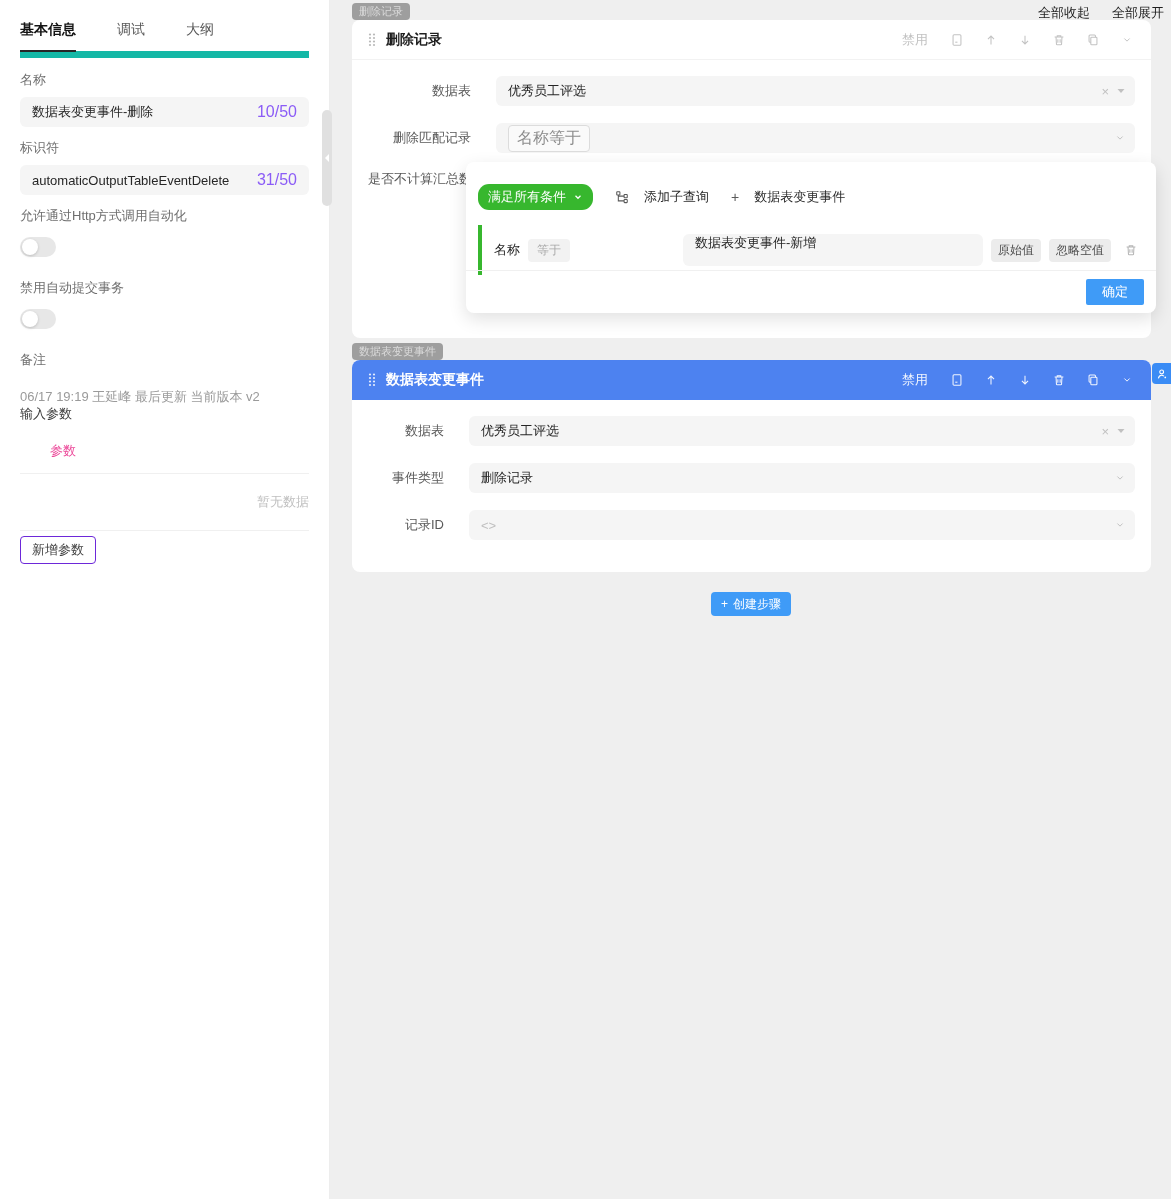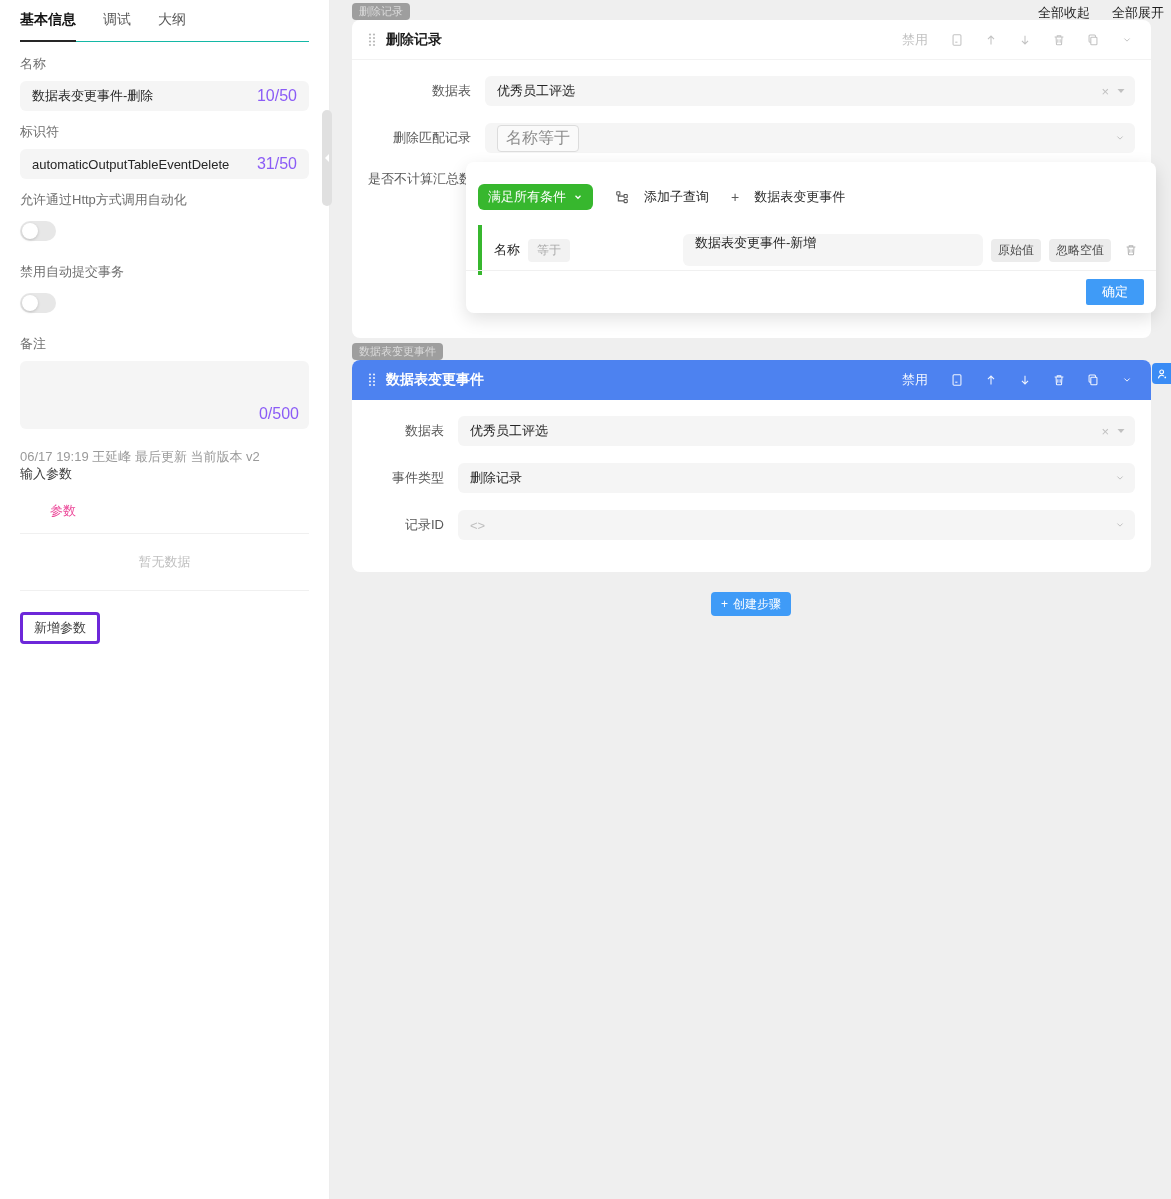--- a/index.html
+++ b/index.html
@@ -2,37 +2,37 @@
 <html><head>
 <meta charset="utf-8">
 <style>
 *{box-sizing:border-box;margin:0;padding:0}
 html,body{width:1171px;height:1199px}
 body{font-family:"Liberation Sans","DejaVu Sans",sans-serif;background:#efefef;position:relative;overflow:hidden;font-size:13px;color:#262626}
 svg{display:block}
 
 
 .sidebar{position:absolute;left:0;top:0;width:330px;height:1199px;background:#fff;border-right:1px solid #ededed;padding:0 20px;z-index:2}
-.tabs{display:flex;gap:27px;padding-top:11px;border-bottom:1px solid #14b8a6}
+.tabs{display:flex;gap:41px;padding-top:21px;border-bottom:7px solid #14b8a6}
 .tab{font-size:14px;color:#595959;padding-bottom:11px;cursor:pointer}
 .tab.active{color:#141414;font-weight:bold;border-bottom:2px solid #262626;margin-bottom:-1px}
 .f-label{margin-top:13px;margin-bottom:8px;color:#6f6f6f}
 .f-label.mt16{margin-top:12px}
 .f-label.mt22{margin-top:22px}
 .f-input{height:30px;background:#f5f5f5;border-radius:6px;display:flex;align-items:center;padding:0 12px;color:#262626}
 .counter{margin-left:auto;color:#8b5cf6;font-size:16px}
 .toggle{width:36px;height:20px;border-radius:10px;background:#e7e7e7;position:relative;margin-top:12px;cursor:pointer}
 .toggle::after{content:"";position:absolute;left:2px;top:2px;width:16px;height:16px;border-radius:50%;background:#fff;box-shadow:0 1px 3px rgba(0,0,0,.18)}
 .remark-box{height:68px;background:#f5f5f5;border-radius:6px;position:relative}
 .remark-box .counter{position:absolute;right:10px;bottom:6px}
 .meta{margin-top:19px;color:#9a9a9a;line-height:17px}
 .params-title{color:#3a3a3a;line-height:17px}
 .params-header{margin-top:20px;padding-left:30px;padding-bottom:13px;color:#ec4899;border-bottom:1px solid #f0f0f0}
-.empty{padding:19px 0;text-align:center;color:#bfbfbf;border-bottom:1px solid #f0f0f0}
-.add-param{margin-top:21px;display:inline-block;background:#fff;border:3px solid #6d28d9;border-radius:4px;padding:4px 11px;color:#404040;cursor:pointer;font-size:13px}
+.empty{padding:19px 0;text-align:right;color:#bfbfbf;border-bottom:1px solid #f0f0f0}
+.add-param{margin-top:5px;display:inline-block;background:#fff;border:1px solid #6d28d9;border-radius:4px;padding:4px 11px;color:#404040;cursor:pointer;font-size:13px}
 .handle{position:absolute;left:322px;top:110px;width:10px;height:96px;background:#e0e0e0;border-radius:6px;display:flex;align-items:center;justify-content:center;cursor:pointer;z-index:3}
 
 
 .main{position:absolute;left:330px;top:0;width:841px;height:1199px}
 .top-links{position:absolute;top:4px;right:7px;display:flex;gap:22px;color:#1f1f1f}
 .top-links span{cursor:pointer}
 .step-tag{position:absolute;height:17px;line-height:17px;font-size:11px;padding:0 7px;border-radius:4px;background:#9e9e9e;color:#dadada;z-index:1}
 .tag1{left:22px;top:3px}
 .tag2{left:22px;top:343px}
 .card{position:absolute;left:22px;width:799px;background:#fff;border-radius:8px}
@@ -43,31 +43,31 @@
 .ttl{margin-left:10px;font-size:14px;font-weight:bold;color:#1f1f1f}
 .hd-actions{margin-left:auto;display:flex;align-items:center;gap:18px;color:#c2c2c2}
 .dis{font-size:13px;margin-right:3px;cursor:pointer}
 .icon-btn{width:16px;height:16px;display:flex;align-items:center;justify-content:center;cursor:pointer}
 .card2 .card-hd{background:#4d82f0;border-bottom:none}
 .card2 .ttl{color:#fff}
 .card2 .drag{color:rgba(255,255,255,.85)}
 .card2 .hd-actions{color:rgba(255,255,255,.92)}
 .card-bd{padding:16px;position:relative}
 .row{display:flex;align-items:center;margin-bottom:17px}
-.row .lb{flex:0 0 103px;text-align:right;color:#595959;margin-right:14px;white-space:nowrap}
+.row .lb{flex:0 0 103px;text-align:right;color:#595959;margin-right:25px;white-space:nowrap}
 .card2 .row .lb{flex:0 0 76px}
 .val{flex:1;height:30px;background:#f5f5f5;border-radius:6px;display:flex;align-items:center;padding:0 12px;position:relative;color:#262626;cursor:pointer}
 .right-ic{position:absolute;right:9px;top:0;height:30px;display:flex;align-items:center;gap:7px;color:#c0c0c0}
 .chip{background:#fafafa;border:1px solid #dcdcdc;border-radius:4px;padding:2px 8px;font-size:16px;color:#8c8c8c}
 .ph{color:#bfbfbf}
 
 
 .popover{position:absolute;left:136px;top:162px;width:690px;height:151px;background:#fff;border-radius:8px;box-shadow:0 6px 18px rgba(0,0,0,.12);z-index:4}
 .pop-toolbar{display:flex;align-items:center;gap:22px;padding:22px 18px 0 12px}
-.cond-mode{background:#37b72e;color:#fff;border-radius:6px;height:26px;display:flex;align-items:center;gap:7px;padding:0 10px;font-size:13px;cursor:pointer}
+.cond-mode{background:#37b72e;color:#fff;border-radius:11px;height:26px;display:flex;align-items:center;gap:7px;padding:0 10px;font-size:13px;cursor:pointer}
 .pop-link{display:flex;align-items:center;gap:15px;color:#2b2b2b;cursor:pointer}
 .pop-link .plus{color:#595959;font-size:14px}
 .pop-cond{margin:15px 18px 0 12px;border-left:4px solid #37b72e;padding:9px 0 9px 12px;display:flex;align-items:center}
 .cond-field{color:#262626}
 .cond-op{margin-left:8px;background:#f2f2f2;border-radius:4px;padding:3px 9px;font-size:12px;color:#a9a9a9;cursor:pointer}
 .cond-val{margin-left:auto;width:300px;height:32px;background:#f5f5f5;border-radius:6px;display:flex;align-items:flex-start;padding:0 12px;cursor:text}
 .cond-tag{margin-left:8px;background:#ececec;border-radius:4px;padding:3px 7px;font-size:12px;color:#4d4d4d;cursor:pointer;white-space:nowrap}
 .cond-trash{margin-left:13px;color:#b5b5b5;cursor:pointer}
 .pop-footer{position:absolute;left:0;right:0;bottom:0;height:43px;border-top:1px solid #f0f0f0;display:flex;align-items:center;justify-content:flex-end;padding:0 12px}
 .confirm{background:#3f9bf7;color:#fff;border-radius:2px;height:26px;padding:0 16px;display:flex;align-items:center;font-size:13px;cursor:pointer}
@@ -98,23 +98,20 @@
     <span class="counter">31/50</span>
   </div>
 
   <div class="f-label mt16">允许通过Http方式调用自动化</div>
   <div class="toggle"></div>
 
   <div class="f-label mt22">禁用自动提交事务</div>
   <div class="toggle"></div>
 
   <div class="f-label mt22">备注</div>
-  <div class="remark-box">
-    <span class="counter">0/500</span>
-  </div>
 
   <div class="meta">06/17 19:19 王延峰 最后更新 当前版本 v2</div>
   <div class="params-title">输入参数</div>
 
   <div class="params-header">参数</div>
   <div class="empty">暂无数据</div>
 
   <div class="add-param">新增参数</div>
 </aside>
 

